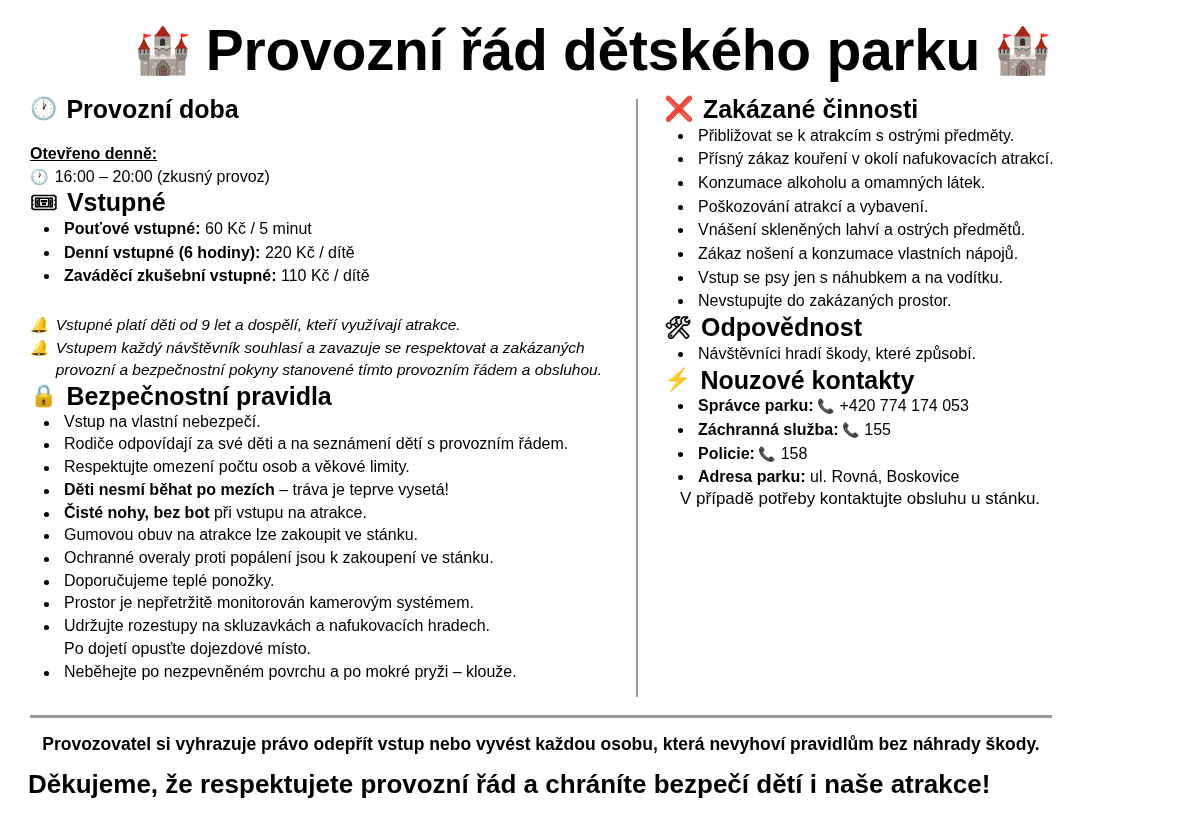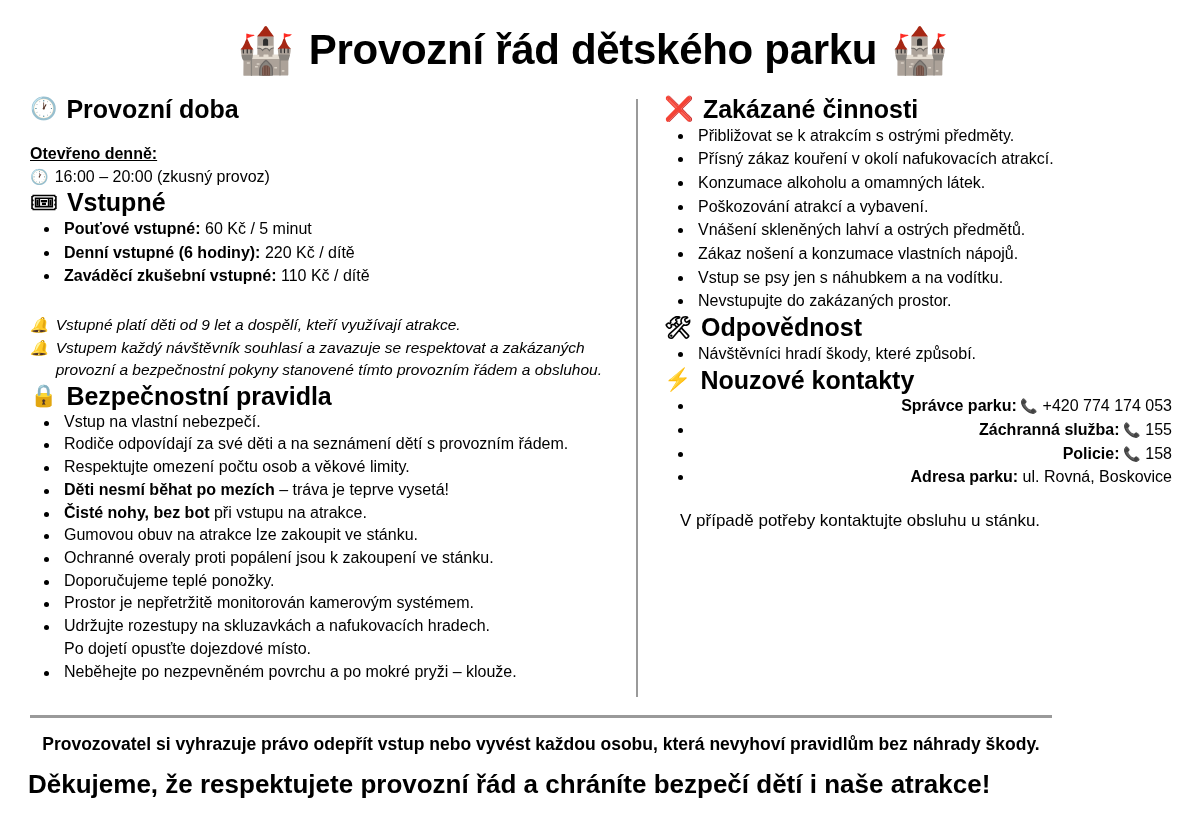--- a/index.html
+++ b/index.html
@@ -25,21 +25,21 @@
     justify-content: center;
     gap: 14px;
     padding-top: 4px;
     box-sizing: border-box;
   }
   .title-emoji {
     font-size: 46px;
     line-height: 1;
   }
   .title-text {
-    font-size: 42px;
+    font-size: 57px;
     font-weight: bold;
     letter-spacing: -0.3px;
     white-space: nowrap;
   }
 
   
   .columns {
     display: flex;
     height: 610px;
     box-sizing: border-box;
@@ -117,21 +117,21 @@
     height: 5px;
     border-radius: 50%;
     background: #000;
   }
   ul.bullets.tight > li { line-height: 1.42; }
 
   .list-tickets { margin-top: 16px; }
   .list-safety  { margin-top: 10px; }
   .list-forbid  { margin-top: 18px; }
   .list-resp    { margin-top: 18px; }
-  .list-emerg   { margin-top: 18px; text-align: right; }
+  .list-emerg   { margin-top: 18px; }
 
   .b { font-weight: bold; }
 
   .sub-line {
     display: block;
     padding-left: 0;
   }
 
   
   .notes { margin-top: 26px; }
@@ -148,21 +148,20 @@
     font-size: 15px;
     line-height: 1.42;
     flex: 0 0 auto;
   }
   .note .note-text { flex: 1 1 auto; }
 
   
   .phone-icon { font-size: 14px; }
 
   .closing-note {
-    margin-top: 22px;
     padding-left: 16px;
     font-size: 17px;
   }
 
   
   .footer {
     position: absolute;
     left: 0;
     bottom: 0;
     width: 1082px;

